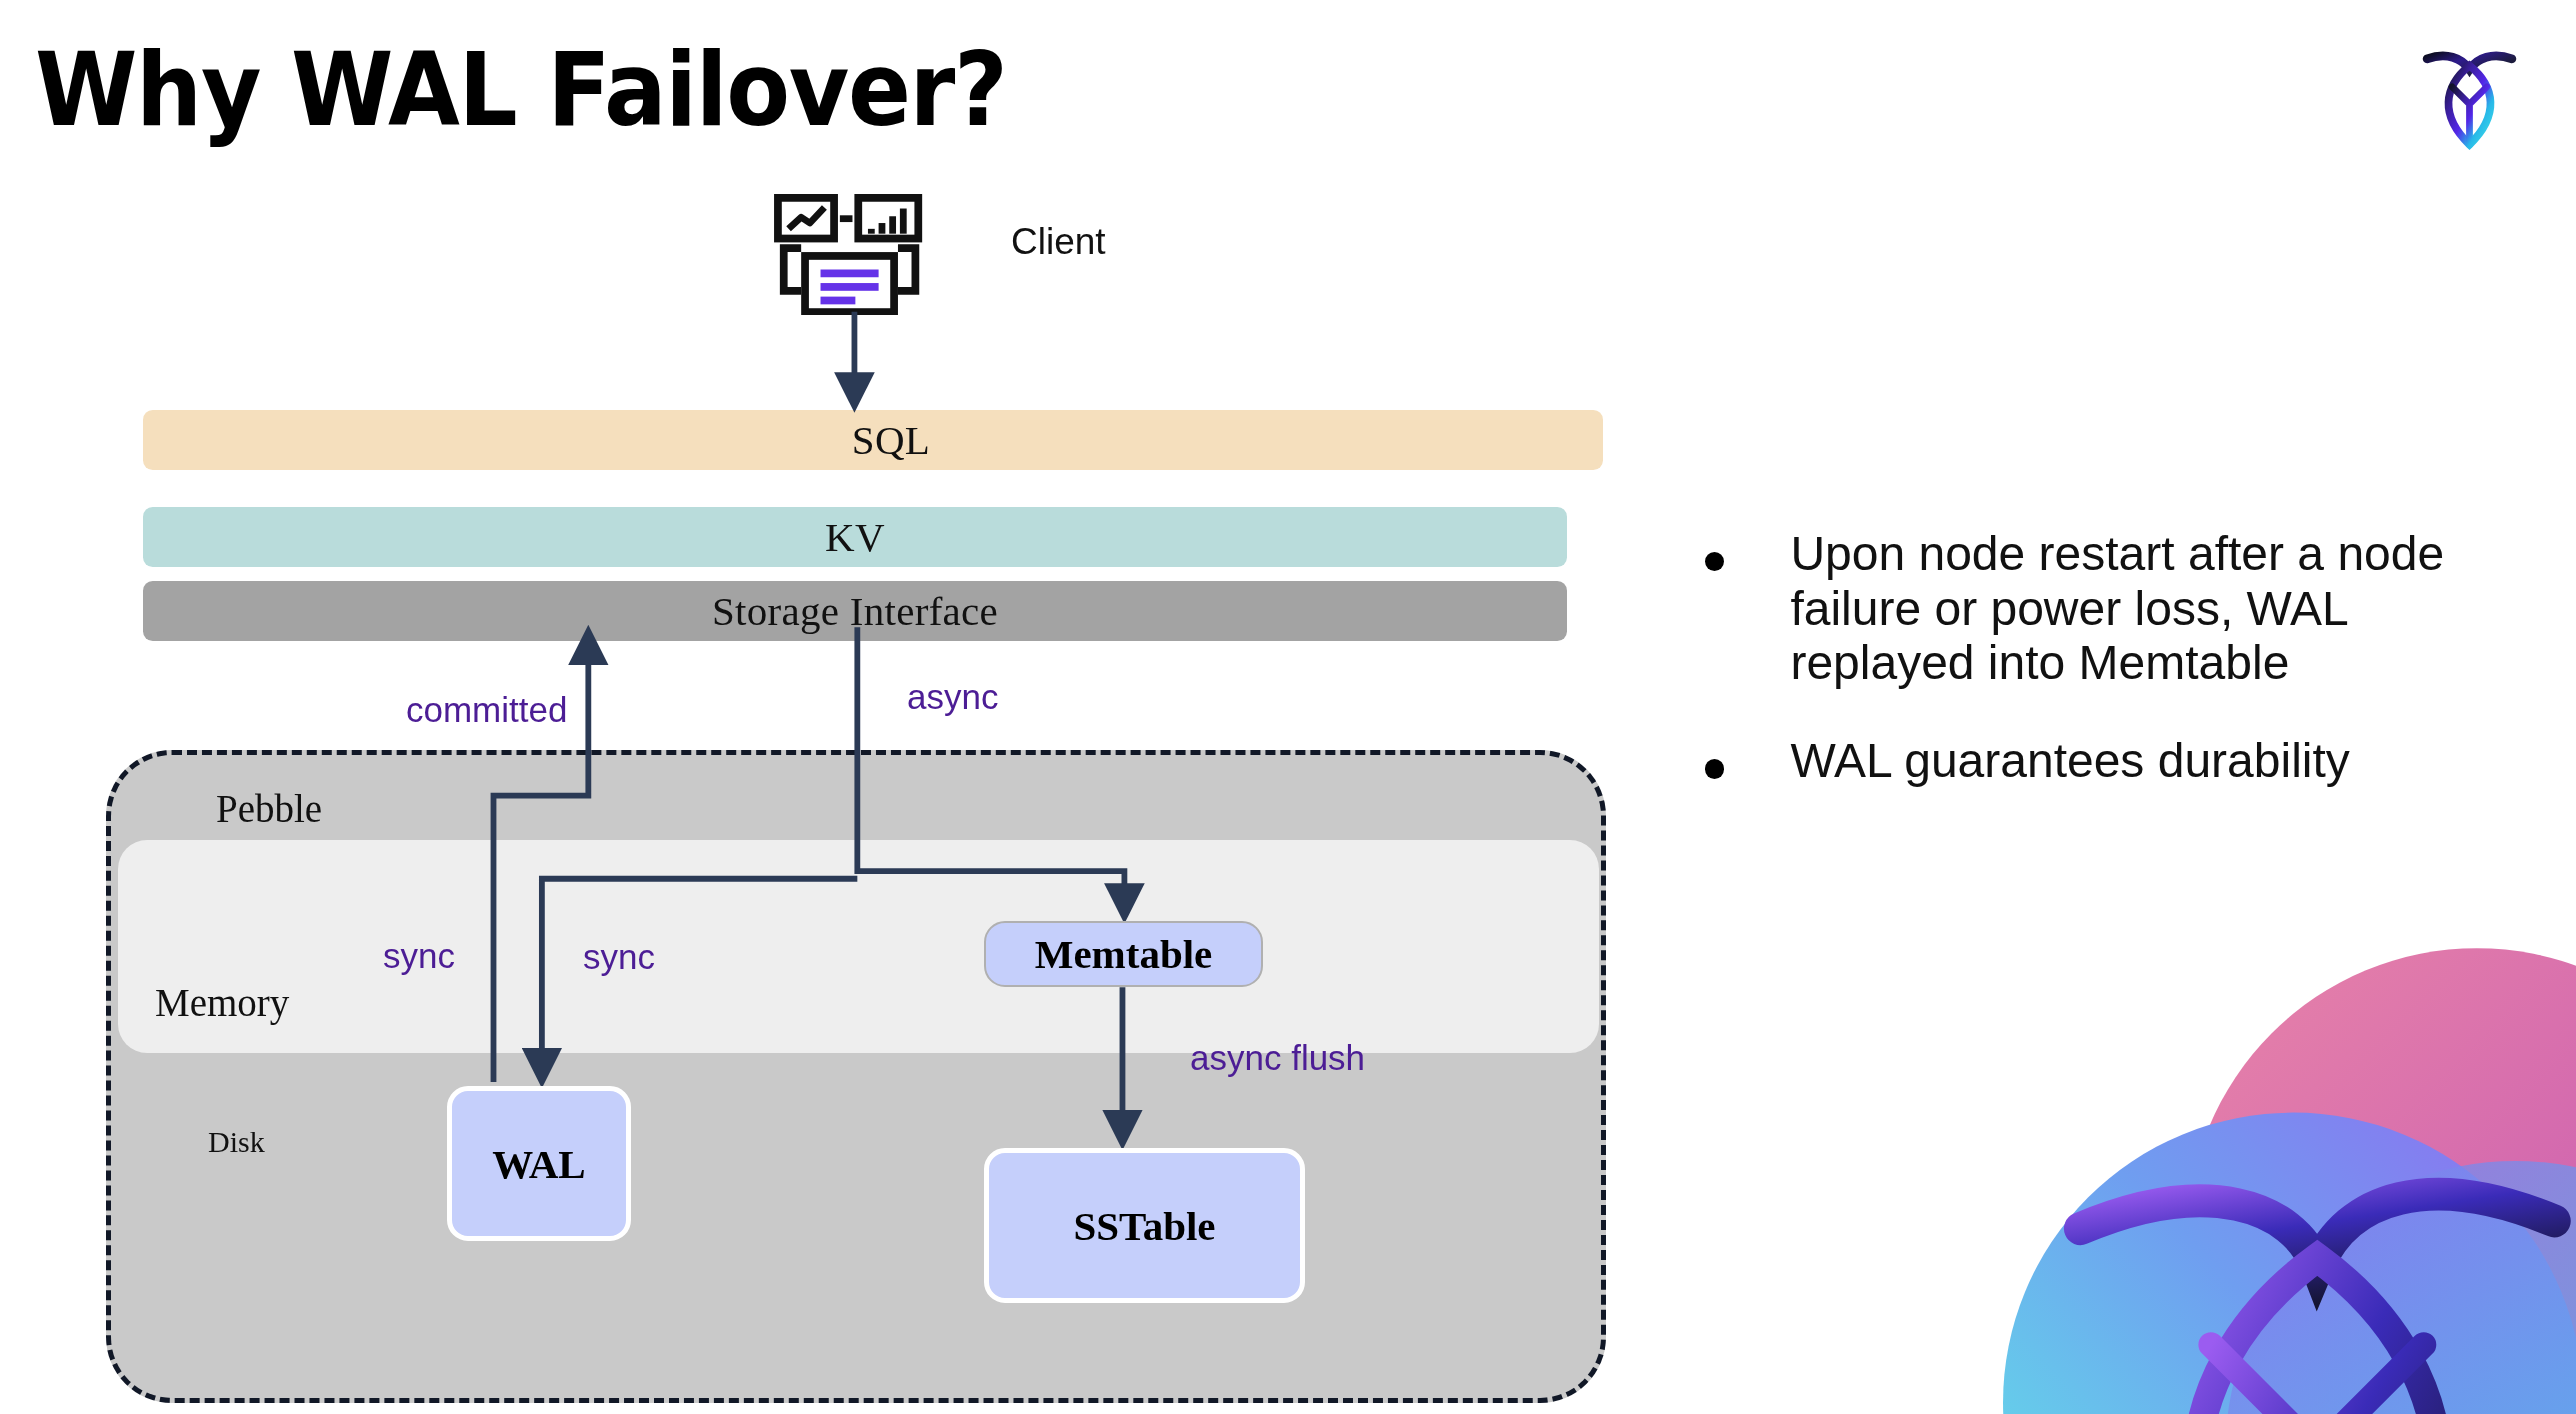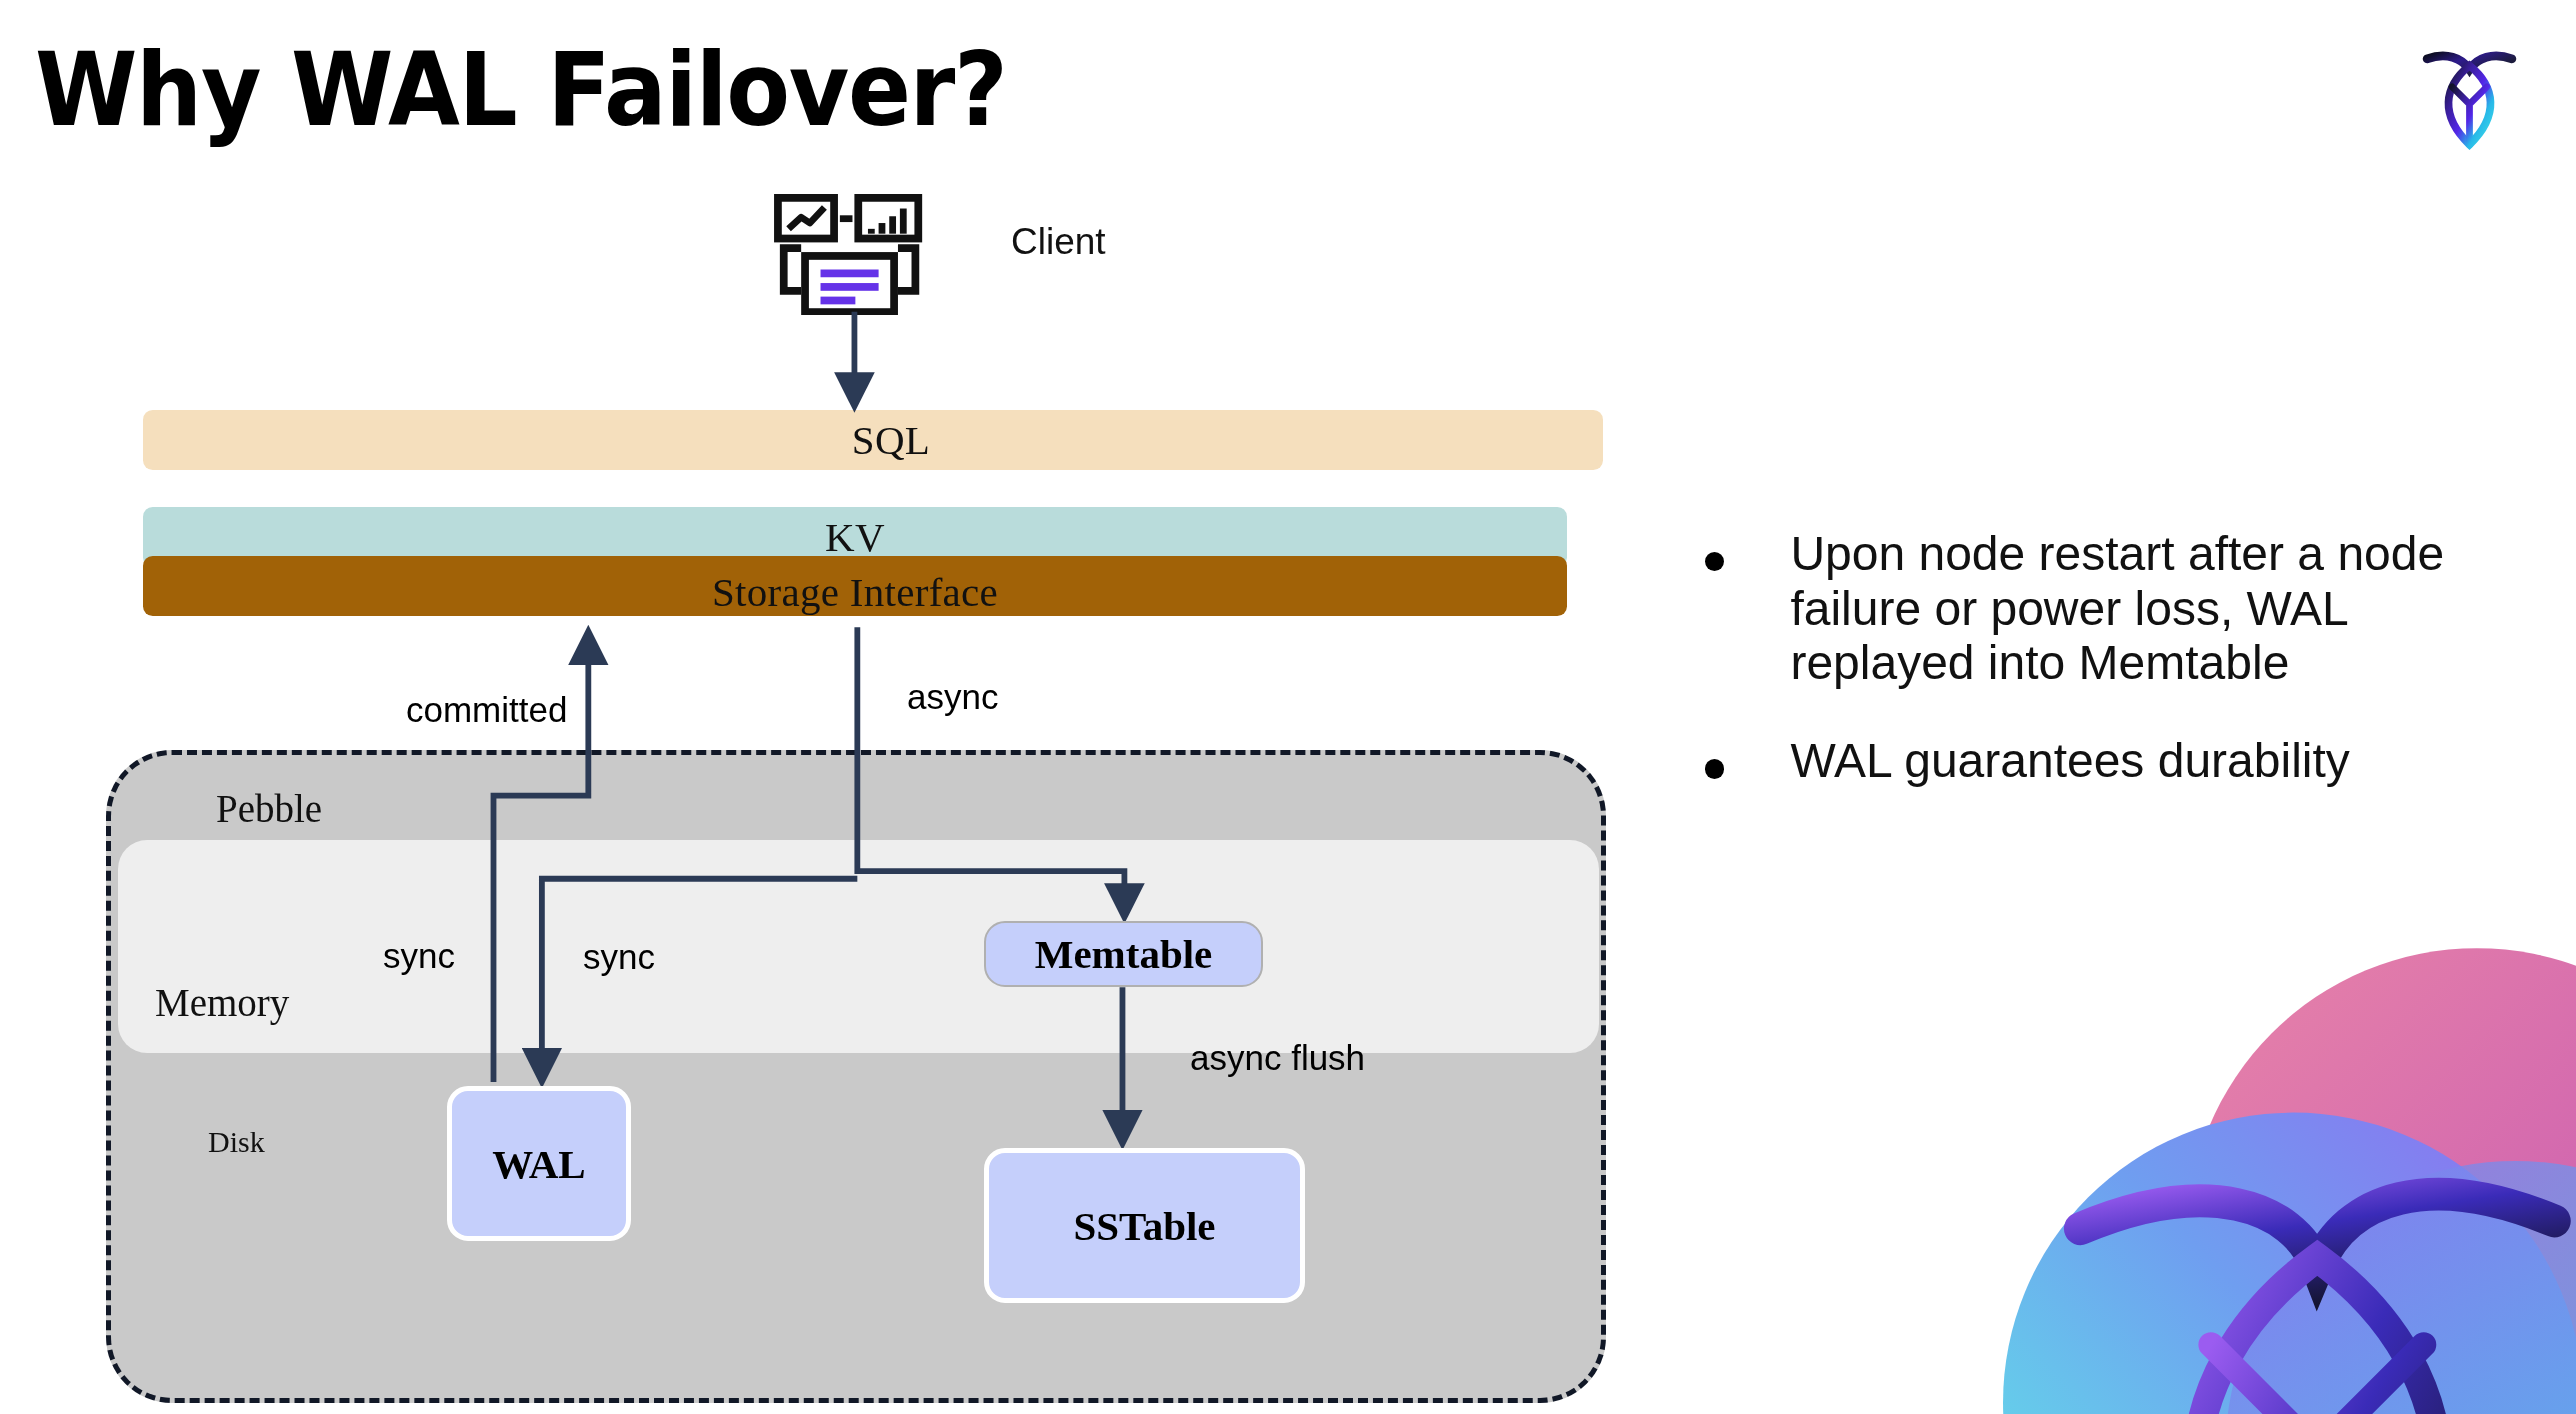--- a/index.html
+++ b/index.html
@@ -38,21 +38,21 @@
   
   .layer-bar{
     position:absolute; left:143px; width:1424px; height:60px;
     border-radius:9.7px;
     display:flex; align-items:center; justify-content:center;
     font-family:"Liberation Serif","DejaVu Serif",serif;
     font-size:41px; color:#111; letter-spacing:0.3px;
   }
   #layer-sql{ top:410px; background:#f5dfbd;padding-left:36px; }
   #layer-kv{  top:507px; background:#b9dcdb; }
-  #layer-si{  top:556px; background:#a16207;align-items:flex-end; }
+  #layer-si{  top:581px; background:#a3a3a3; }
 
   
   #pebble-box{
     position:absolute; left:106px; top:750px; width:1500px; height:653px;
     background:#c9c9c9; border:5.8px dashed #111827; border-radius:66px;
     box-sizing:border-box;
   }
   #pebble-label{
     position:absolute; left:216px; top:786px;
     font-family:"Liberation Serif","DejaVu Serif",serif; font-size:39px; color:#111;
@@ -77,21 +77,21 @@
     font-family:"Liberation Serif","DejaVu Serif",serif; font-weight:bold;
     font-size:41px; color:#000; box-sizing:border-box;
   }
   #node-memtable{ left:984px; top:921px; width:279px; height:66px; border:2.9px solid #b0b0b0; }
   #node-wal{      left:447px;  top:1086px; width:184px; height:155px; border:5.8px solid #ffffff; }
   #node-sstable{  left:984px; top:1148px; width:321px; height:155px; border:5.8px solid #ffffff; }
 
   
   .edge-label{
     position:absolute; font-family:"Liberation Sans",sans-serif;
-    font-size:35px; color:#000000; white-space:nowrap;
+    font-size:35px; color:#4c1d95; white-space:nowrap;
   }
   #lbl-committed{ left:406px;  top:690px; }
   #lbl-commit{    left:907px;  top:677px; }
   #lbl-sync-a{    left:383px;  top:936px; }
   #lbl-sync-b{    left:583px;  top:937px; }
   #lbl-async{     left:1190px; top:1038px; }
 
   
   #edges{position:absolute; left:0; top:0; width:1645px; height:1415px; pointer-events:none;}
 

